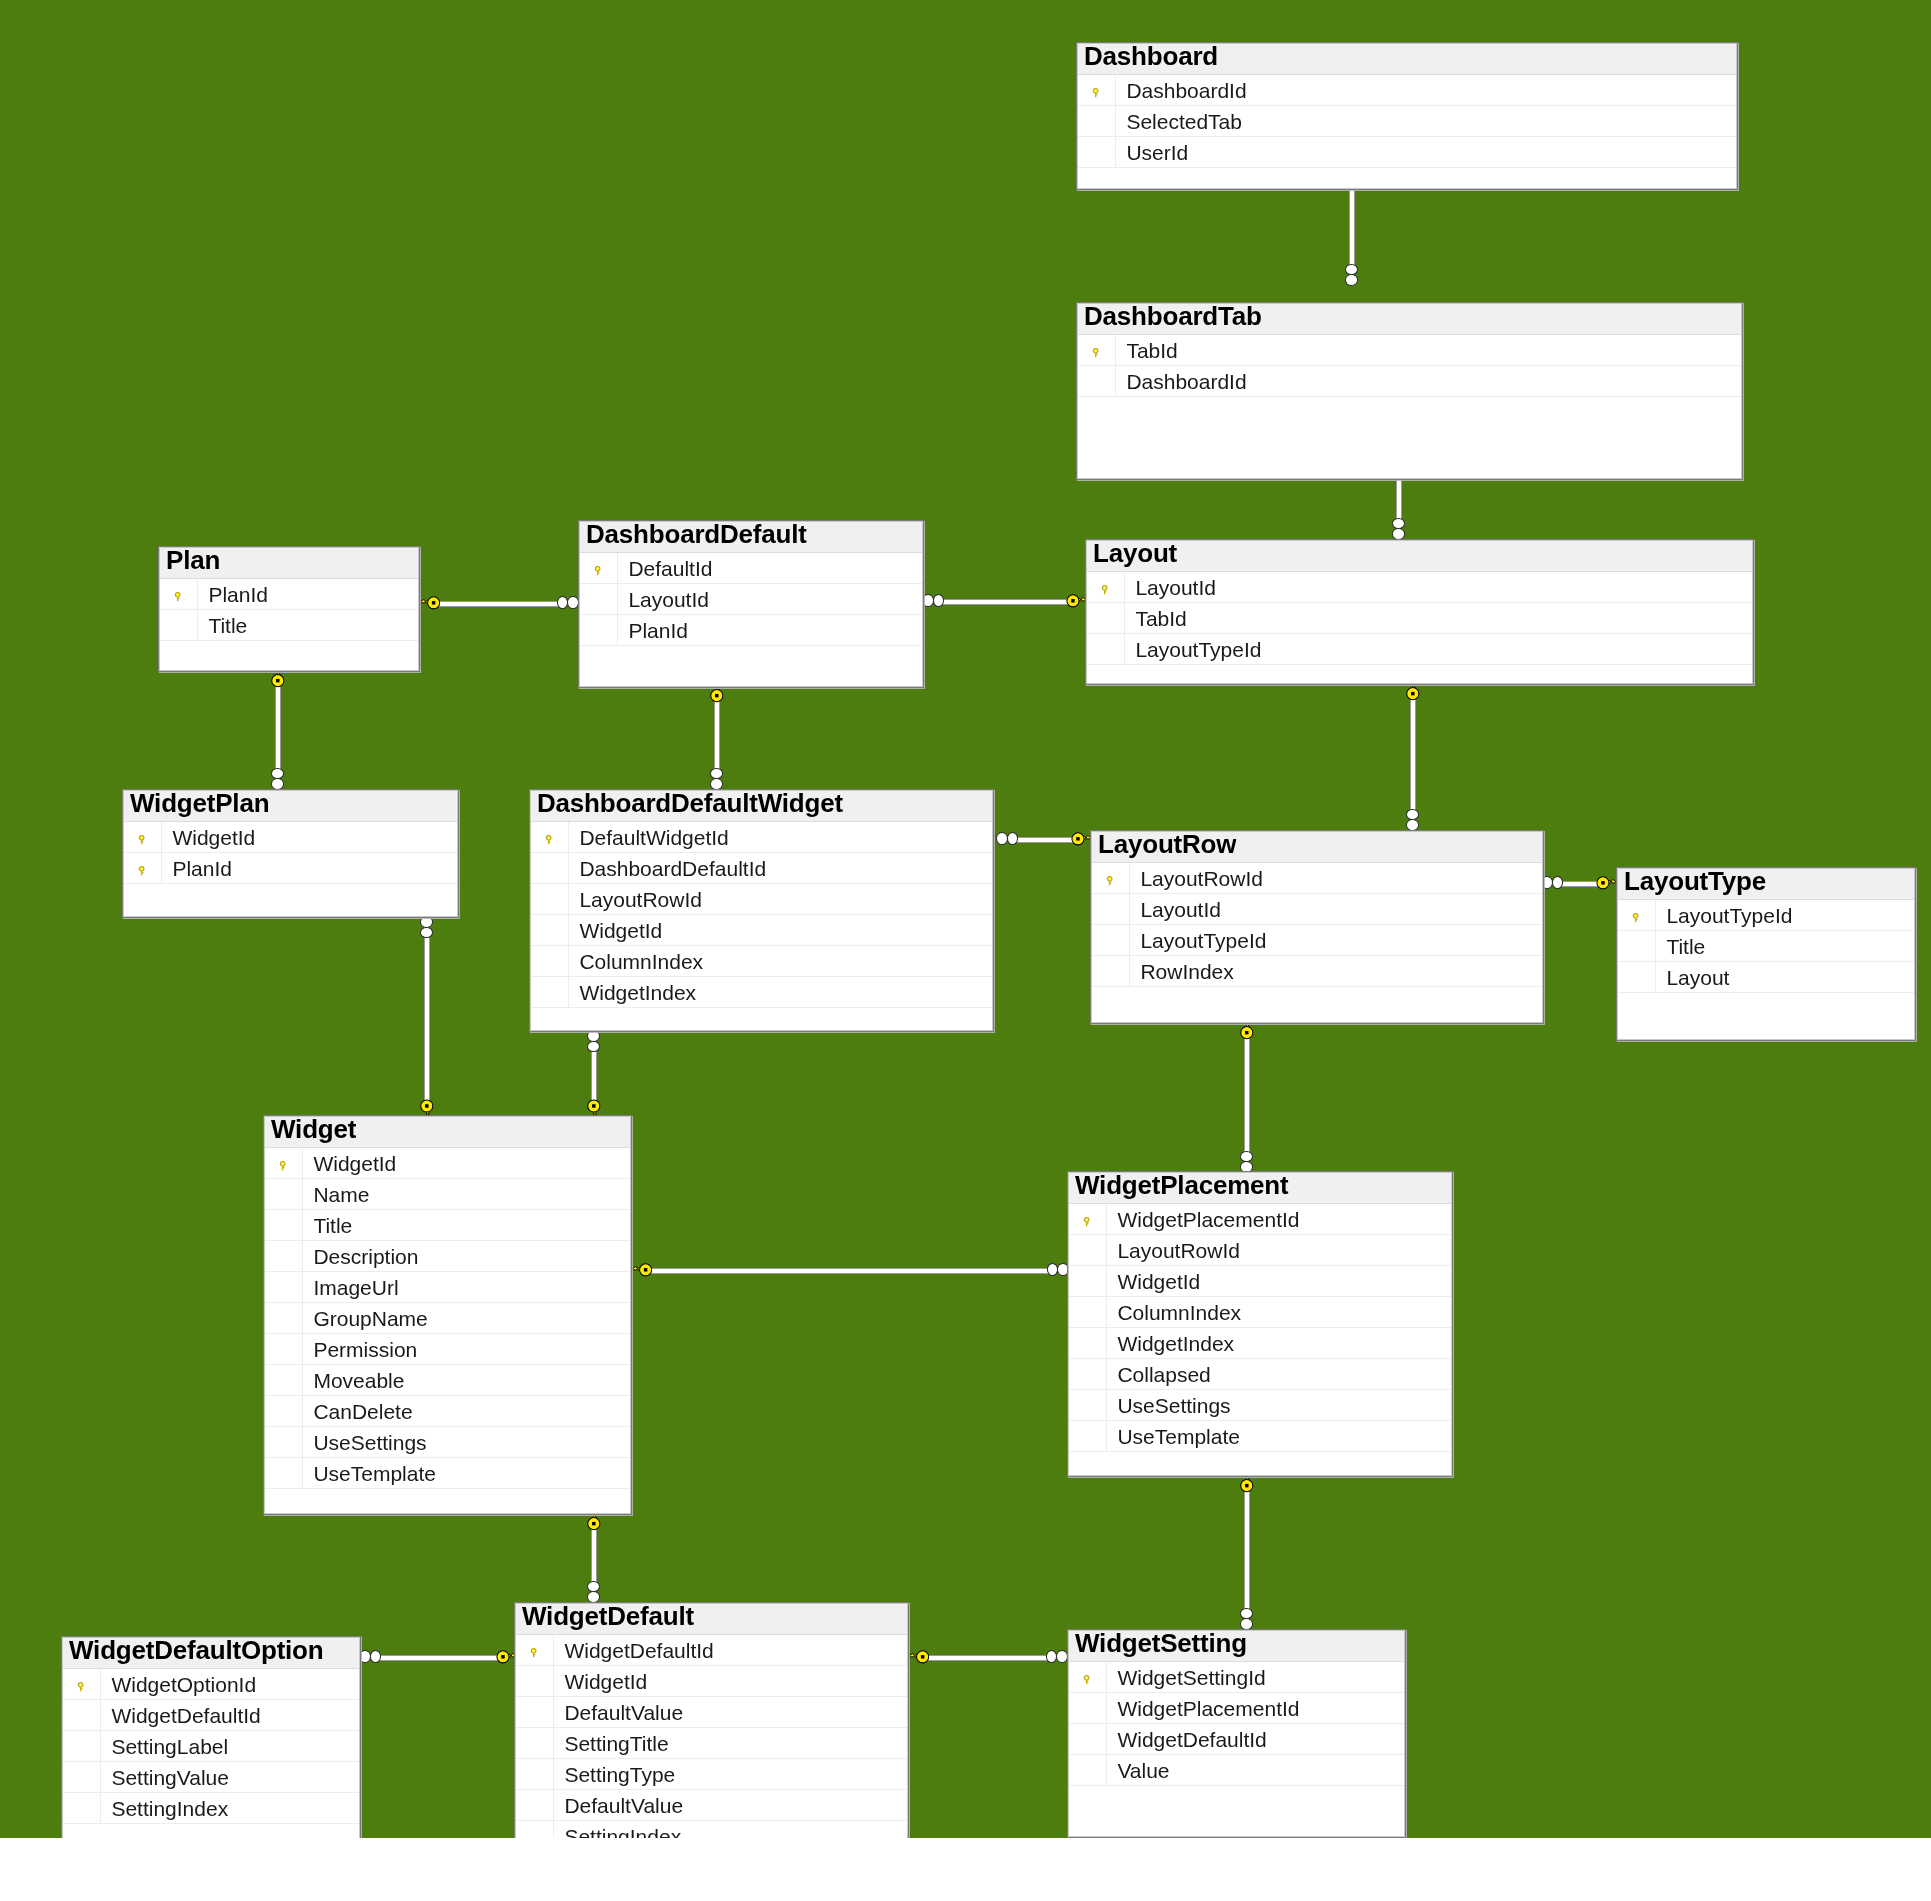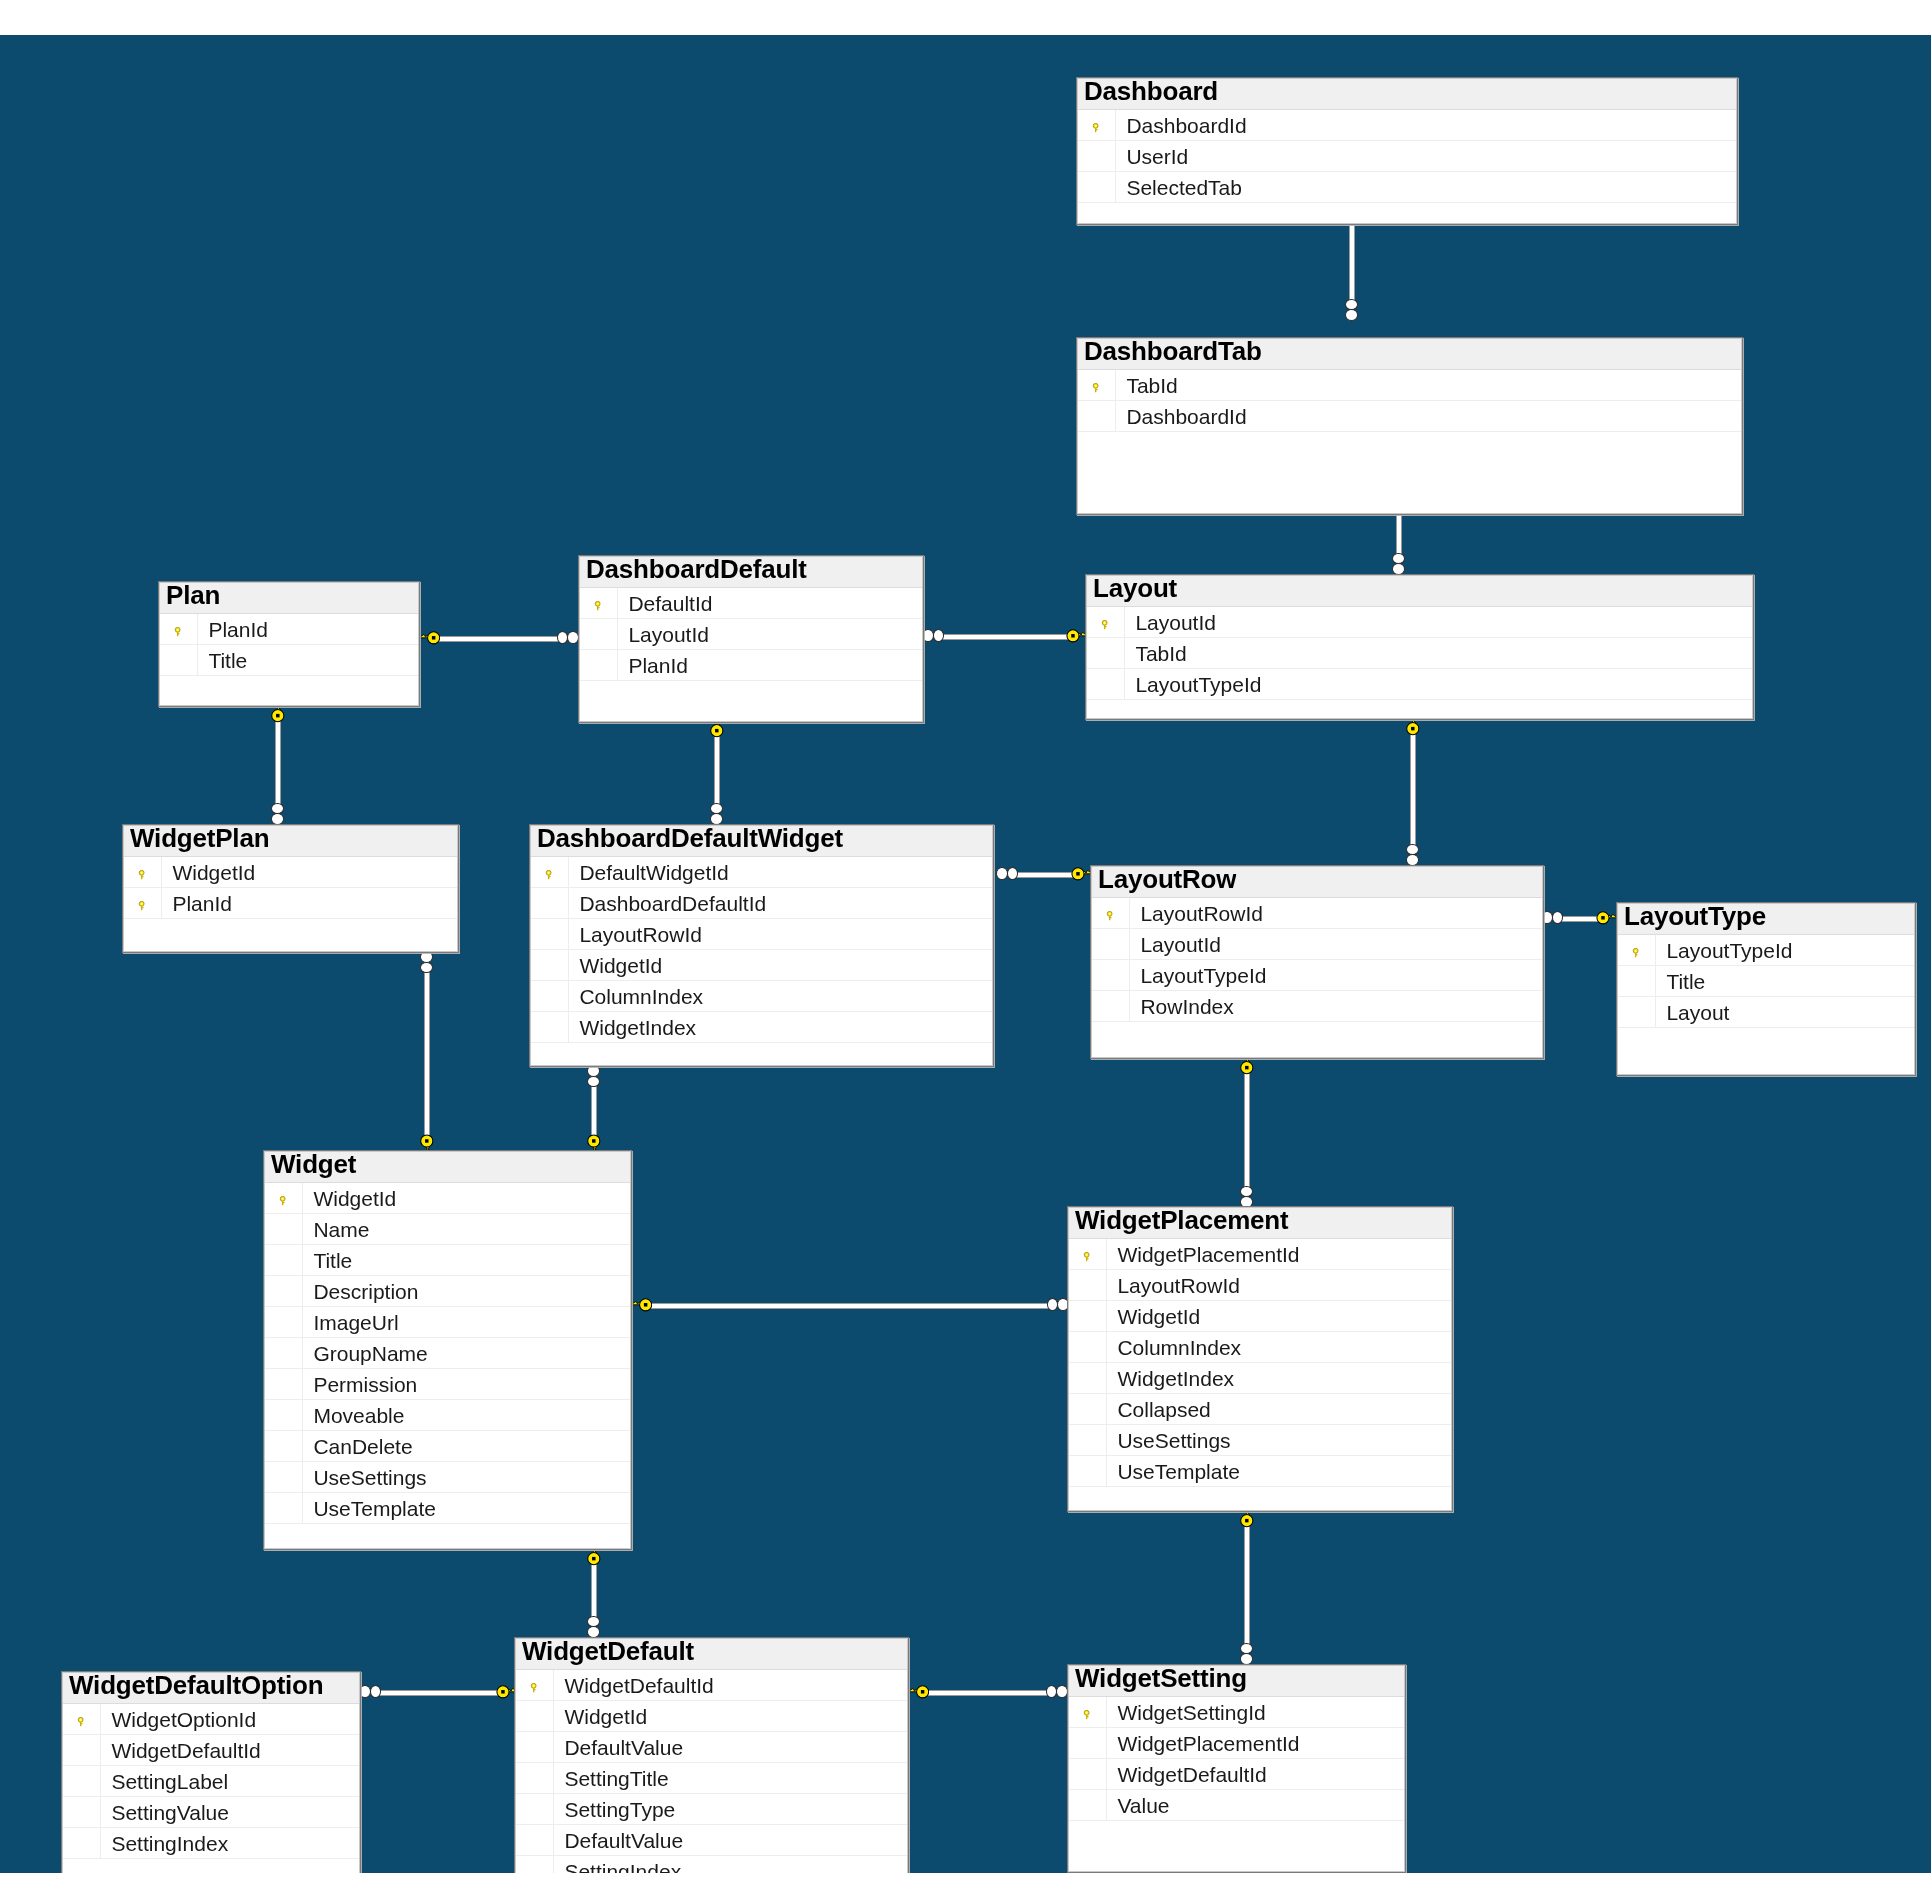--- a/index.html
+++ b/index.html
@@ -4,23 +4,22 @@
 <style>
   html,body{margin:0;padding:0;background:#ffffff;}
   body{
     font-family:"Liberation Sans", sans-serif;
     -webkit-font-smoothing:antialiased;
   }
   #canvas{
     position:relative;
     width:1931px;
     height:1838px;
-    background:#0c4a6e;
+    background:#4d7c0f;
     overflow:hidden;
-    margin-top:35px;
   }
   
   .table{
     position:absolute;
     box-sizing:border-box;
     background:#ffffff;
     border:0.9px solid #7a7a7a;
     box-shadow:0.9px 0.9px 0 0 #b9b9b9;
   }
   .table .inner{
@@ -339,25 +338,25 @@
                 <span class="pkkey"><svg viewBox="0 0 13 11" width="11.3" height="9.6">
                     <circle cx="6.5" cy="3.2" r="2.8" fill="#ffe800" stroke="#8a7a00" stroke-width="0.8"></circle>
                     <path d="M6.5 5.6 L6.5 10.5 M6.5 7.6 L8.6 7.6" stroke="#c9b400" stroke-width="1.6" fill="none"></path>
                     <circle cx="6.5" cy="3.2" r="1" fill="#fff"></circle>
                   </svg></span>
               </div>
               <div class="colname">DashboardId</div>
             </div>
             <div class="row">
               <div class="gutter"></div>
+              <div class="colname">SelectedTab</div>
+            </div>
+            <div class="row">
+              <div class="gutter"></div>
               <div class="colname">UserId</div>
-            </div>
-            <div class="row">
-              <div class="gutter"></div>
-              <div class="colname">SelectedTab</div>
             </div>
           </div>
           <div class="filler" style="height: 22.6px;"></div>
         </div>
       </div>
       <div class="table" style="left: 1076px; top: 302px; width: 667px; height: 178px;">
         <div class="inner">
           <div class="thead">
             <div class="ttitle">DashboardTab</div>
           </div>

